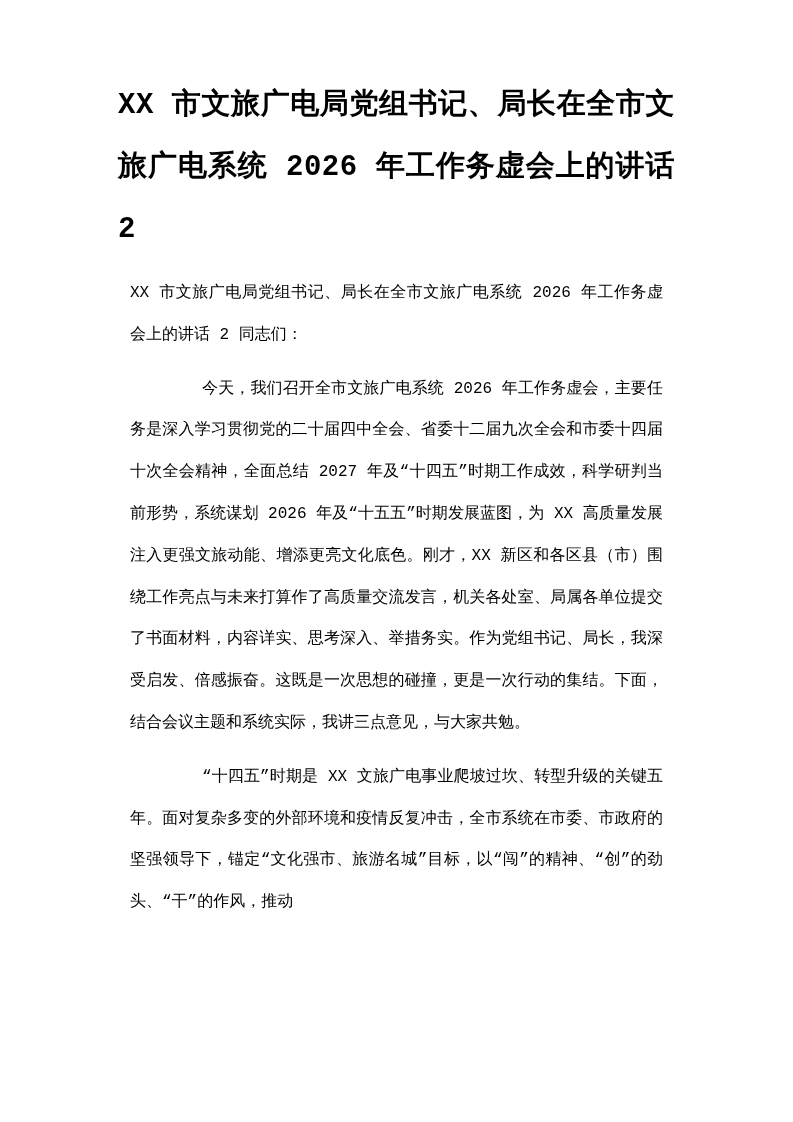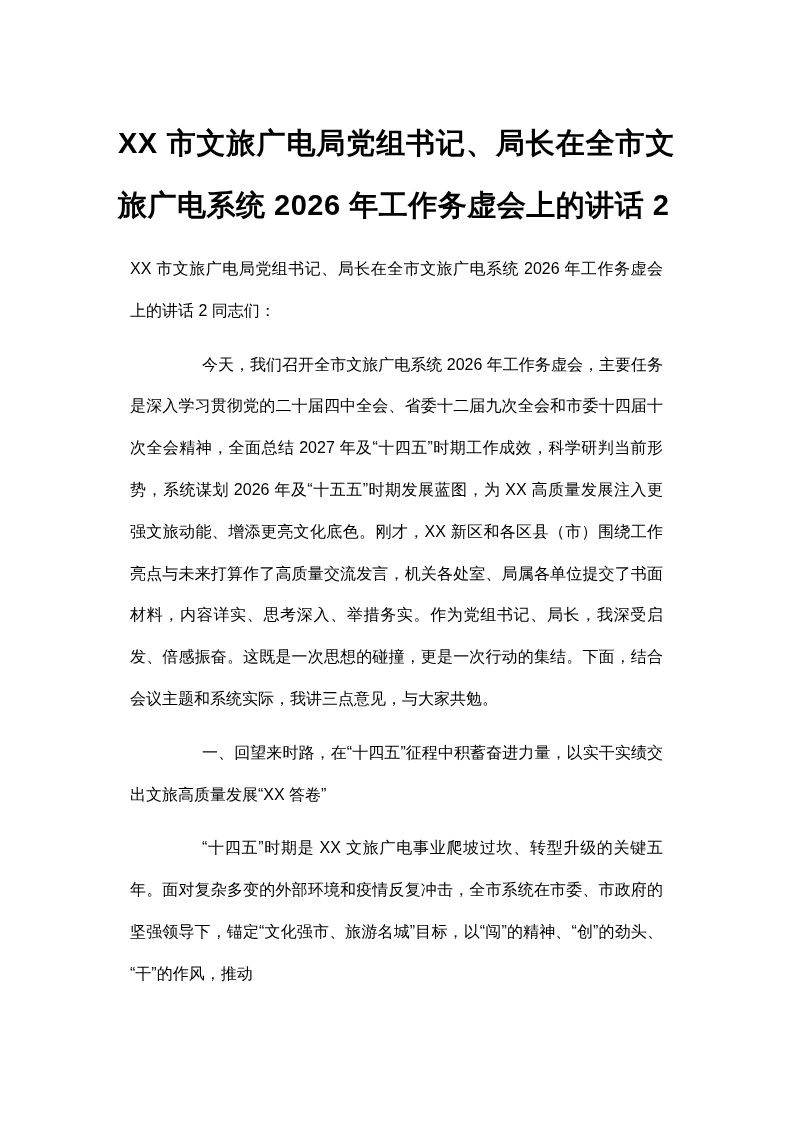--- a/index.html
+++ b/index.html
@@ -8,22 +8,22 @@
     background: #ffffff;
   }
   .page {
     position: relative;
     width: 793px;
     height: 1122px;
     margin: 0 auto;
     background: #ffffff;
     overflow: hidden;
     box-sizing: border-box;
-    padding: 112px 118px 0 118px;
-    font-family: Liberation Sans, sans-serif;
+    padding: 75px 118px 0 118px;
+    font-family: Liberation Mono, monospace;
     color: #000000;
   }
   .doc-title {
     margin: 0;
     font-size: 29px;
     font-weight: bold;
     line-height: 62px;
     text-align: justify;
     text-justify: inter-ideograph;
     letter-spacing: 0.5px;
@@ -45,16 +45,15 @@
 </style>
 </head>
 <body>
 
 <div class="page">
   <h1 class="doc-title">XX 市文旅广电局党组书记、局长在全市文旅广电系统 2026 年工作务虚会上的讲话 2</h1>
 
   <div class="doc-body">
     <p>XX 市文旅广电局党组书记、局长在全市文旅广电系统 2026 年工作务虚会上的讲话 2 同志们：</p>
     <p class="indent">今天，我们召开全市文旅广电系统 2026 年工作务虚会，主要任务是深入学习贯彻党的二十届四中全会、省委十二届九次全会和市委十四届十次全会精神，全面总结 2027 年及“十四五”时期工作成效，科学研判当前形势，系统谋划 2026 年及“十五五”时期发展蓝图，为 XX 高质量发展注入更强文旅动能、增添更亮文化底色。刚才，XX 新区和各区县（市）围绕工作亮点与未来打算作了高质量交流发言，机关各处室、局属各单位提交了书面材料，内容详实、思考深入、举措务实。作为党组书记、局长，我深受启发、倍感振奋。这既是一次思想的碰撞，更是一次行动的集结。下面，结合会议主题和系统实际，我讲三点意见，与大家共勉。</p>
-    <p class="indent">一、回望来时路，在“十四五”征程中积蓄奋进力量，以实干实绩交出文旅高质量发展“XX 答卷”</p>
     <p class="indent">“十四五”时期是 XX 文旅广电事业爬坡过坎、转型升级的关键五年。面对复杂多变的外部环境和疫情反复冲击，全市系统在市委、市政府的坚强领导下，锚定“文化强市、旅游名城”目标，以“闯”的精神、“创”的劲头、“干”的作风，推动</p>
   </div>
 </div>
 
 </body></html>

